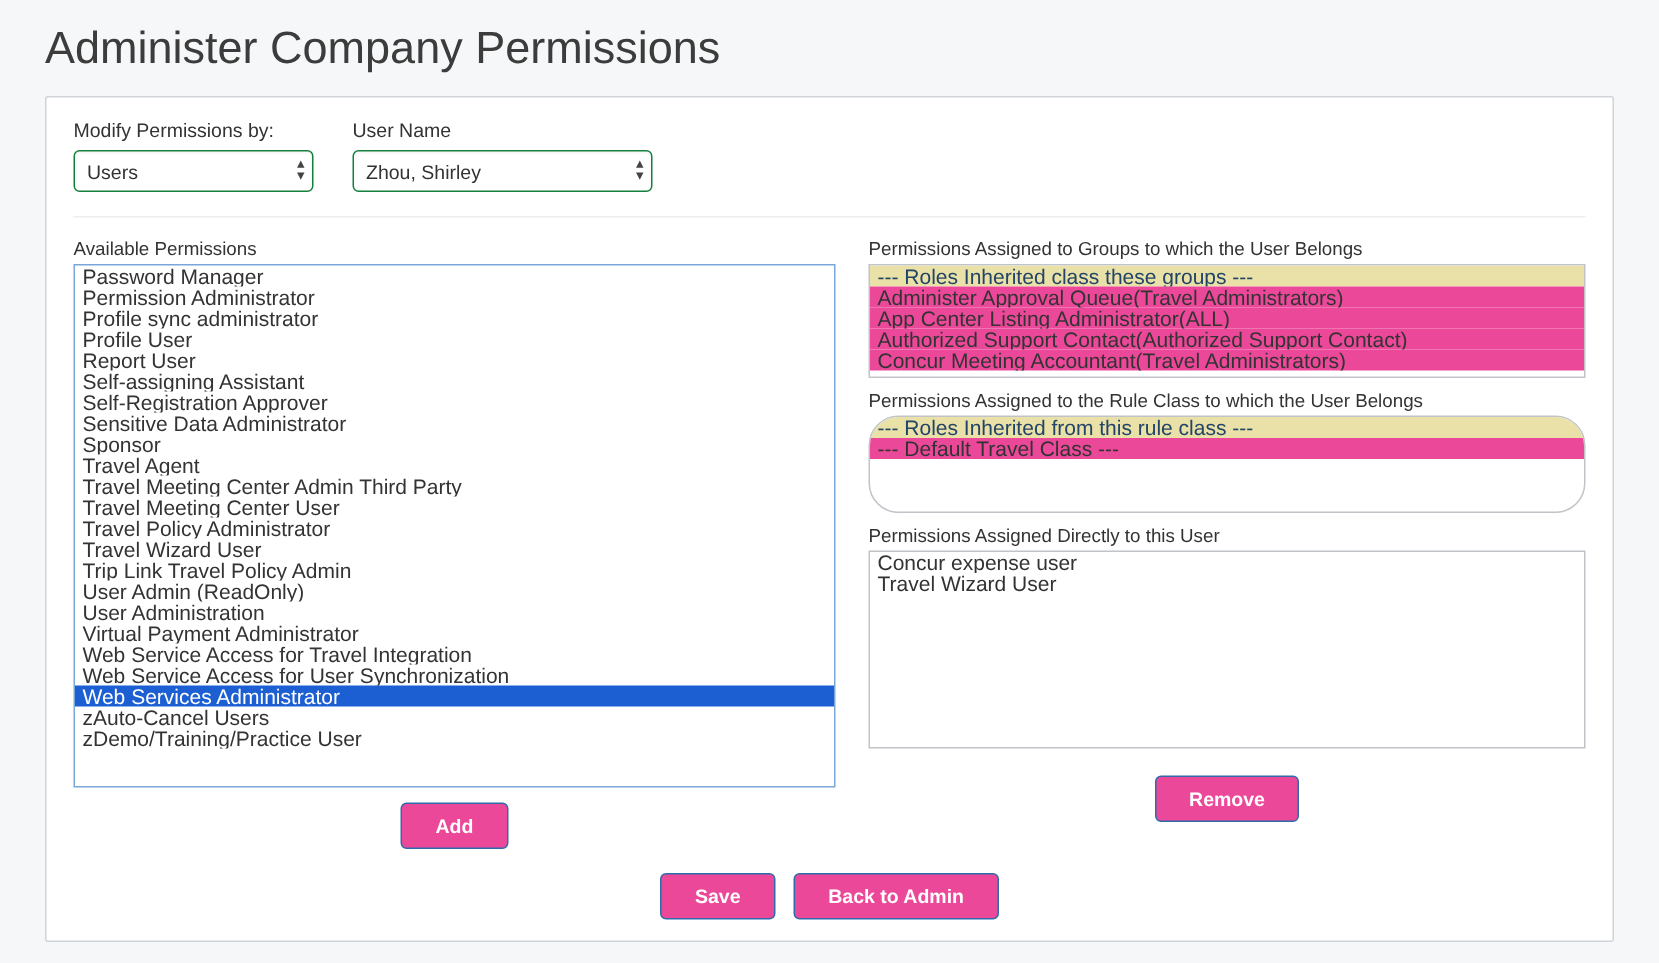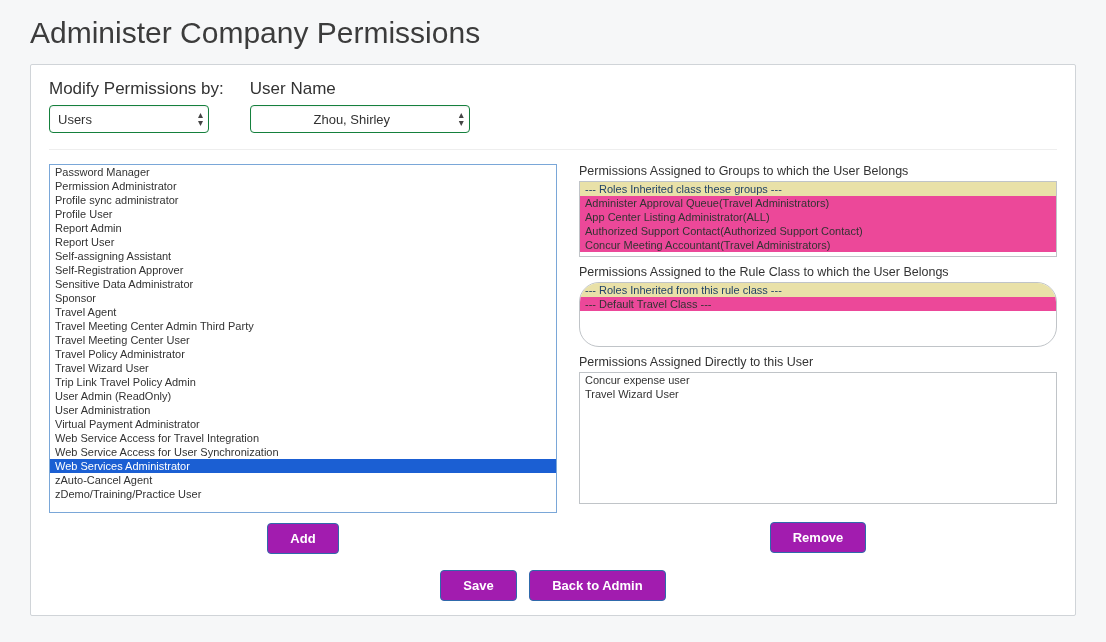--- a/index.html
+++ b/index.html
@@ -18,21 +18,21 @@
   }
   .panel {
     background: #fff;
     border: 1px solid #d0d4d8;
     border-radius: 2px;
     padding: 14px 18px 14px 18px;
   }
   .filter-row { display: flex; gap: 26px; align-items: flex-end; padding-bottom: 16px; border-bottom: 1px solid #eee; margin-bottom: 14px; }
   .filter-group label {
     display: block;
-    font-size: 17px;
+    font-size: 13px;
     color: #333;
     margin-bottom: 6px;
   }
   .select-wrap {
     position: relative;
     display: inline-block;
   }
   select.native {
     -webkit-appearance: none;
     -moz-appearance: none;
@@ -40,21 +40,21 @@
     width: 160px;
     height: 28px;
     border: 1px solid #15803d;
     border-radius: 4px;
     background: #fff;
     padding: 3px 24px 3px 8px;
     font-size: 13px;
     color: #333;
     box-shadow: inset 0 1px 2px rgba(0,0,0,0.06);
   }
-  #user-select { width: 220px; text-align: center; }
+  #user-select { width: 200px; }
   .select-caret {
     position: absolute;
     right: 6px;
     top: 5px;
     font-size: 10px;
     line-height: 1;
     color: #444;
     pointer-events: none;
     display: flex;
     flex-direction: column;
@@ -64,21 +64,21 @@
   .col-right { flex: 1; display: flex; flex-direction: column; }
   .section-label {
     font-size: 12.5px;
     color: #333;
     margin-bottom: 3px;
     display: block;
   }
   .listbox {
     border: 1px solid #7aa7d8;
     background: #fff;
-    font-size: 11px;
+    font-size: 14px;
     line-height: 14px;
     overflow-y: auto;
     cursor: default;
     user-select: none;
   }
   .listbox.blue-border { border-color: #7aa7d8; }
   .listbox.grey-border { border-color: #c0c4c8; }
   #available-list { height: 349px; }
   #groups-list { height: 76px; }
   #ruleclass-list { height: 65px; border-radius: 20px; }
@@ -95,21 +95,21 @@
   .opt.header-inherit {
     background: #e9e1a8;
     color: #246;
   }
   .opt.grey-row {
     background: #ec4899;
     color: #333;
   }
   .btn {
     display: inline-block;
-    background: #a21caf;
+    background: #ec4899;
     color: #fff;
     font-size: 13px;
     font-weight: 600;
     padding: 7px 22px;
     border: 1px solid #2f6aab;
     border-radius: 4px;
     cursor: pointer;
     text-align: center;
   }
   .add-wrap { text-align: center; margin-top: 10px; }
@@ -141,44 +141,44 @@
         <select class="native" id="user-select">
           <option>Zhou, Shirley</option>
         </select>
         <span class="select-caret">▴<span style="margin-top:-2px;">▾</span></span>
       </div>
     </div>
   </div>
 
   <div class="columns">
     <div class="col-left">
+      <span class="section-label">Available Permissions</span>
       <div id="available-list" class="listbox blue-border" role="listbox">
           <div class="opt">Password Manager</div>
           <div class="opt">Permission Administrator</div>
           <div class="opt">Profile sync administrator</div>
           <div class="opt">Profile User</div>
-          <div class="opt">Report Admin</div>
           <div class="opt">Report User</div>
           <div class="opt">Self-assigning Assistant</div>
           <div class="opt">Self-Registration Approver</div>
           <div class="opt">Sensitive Data Administrator</div>
           <div class="opt">Sponsor</div>
           <div class="opt">Travel Agent</div>
           <div class="opt">Travel Meeting Center Admin Third Party</div>
           <div class="opt">Travel Meeting Center User</div>
           <div class="opt">Travel Policy Administrator</div>
           <div class="opt">Travel Wizard User</div>
           <div class="opt">Trip Link Travel Policy Admin</div>
           <div class="opt">User Admin (ReadOnly)</div>
           <div class="opt">User Administration</div>
           <div class="opt">Virtual Payment Administrator</div>
           <div class="opt">Web Service Access for Travel Integration</div>
           <div class="opt">Web Service Access for User Synchronization</div>
           <div class="opt selected">Web Services Administrator</div>
-          <div class="opt">zAuto-Cancel Agent</div>
+          <div class="opt">zAuto-Cancel Users</div>
           <div class="opt">zDemo/Training/Practice User</div>
         </div>
       <div class="add-wrap">
         <span class="btn">Add</span>
       </div>
     </div>
 
     <div class="col-right">
       <div class="right-block">
         <span class="section-label">Permissions Assigned to Groups to which the User Belongs</span>

